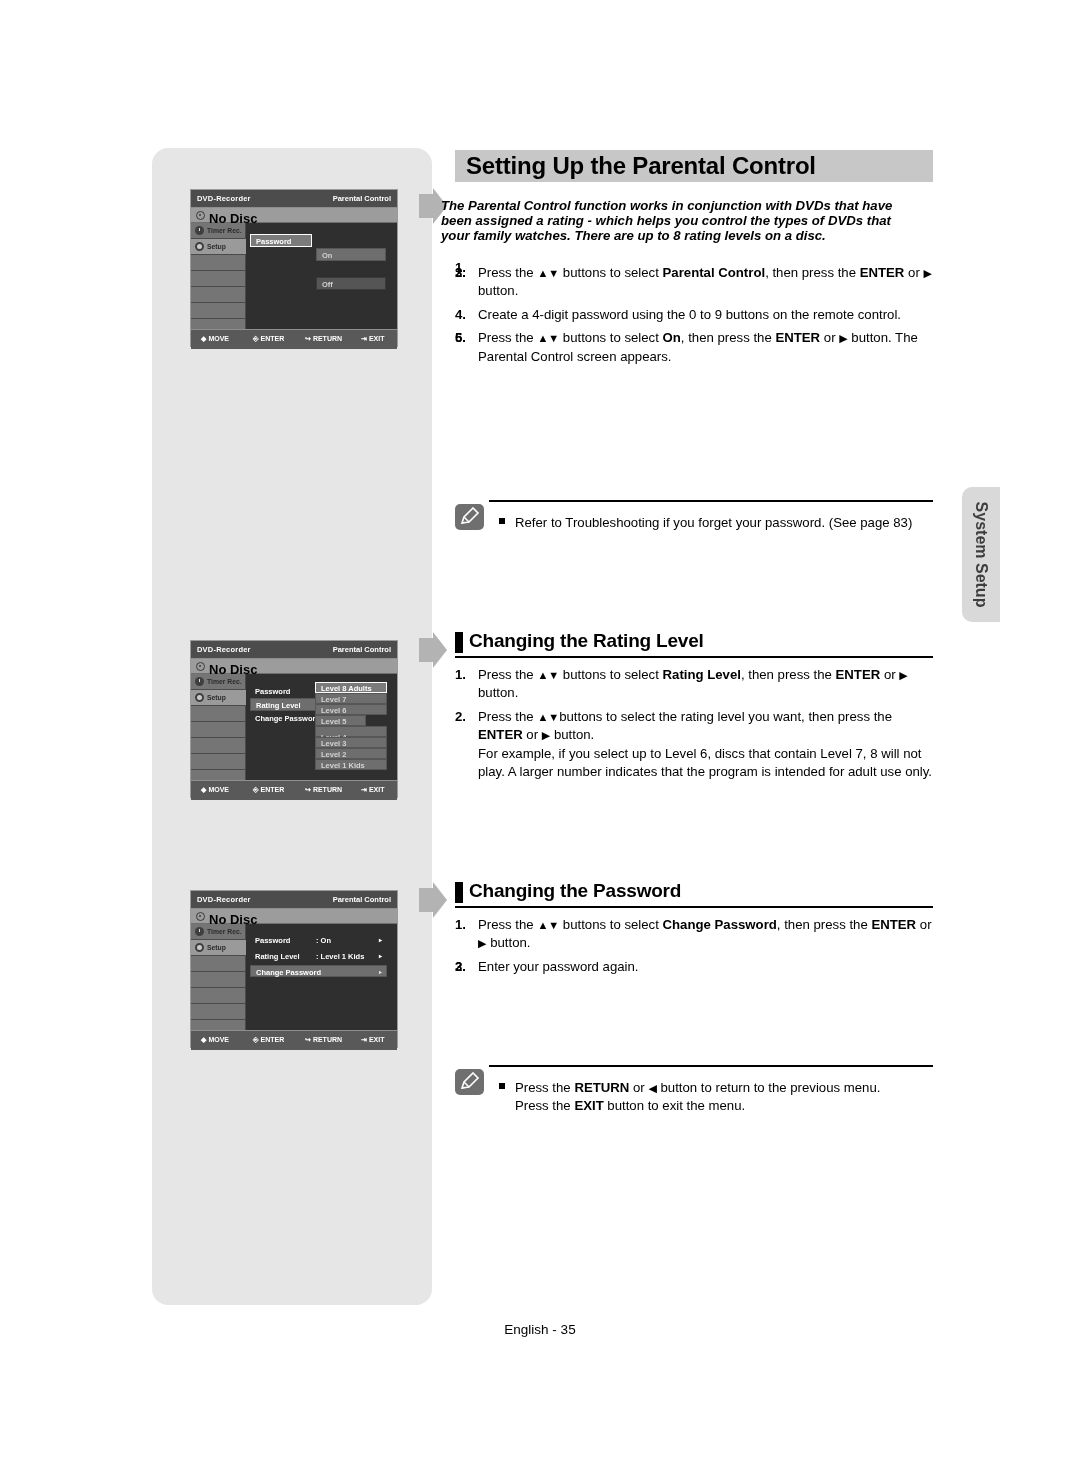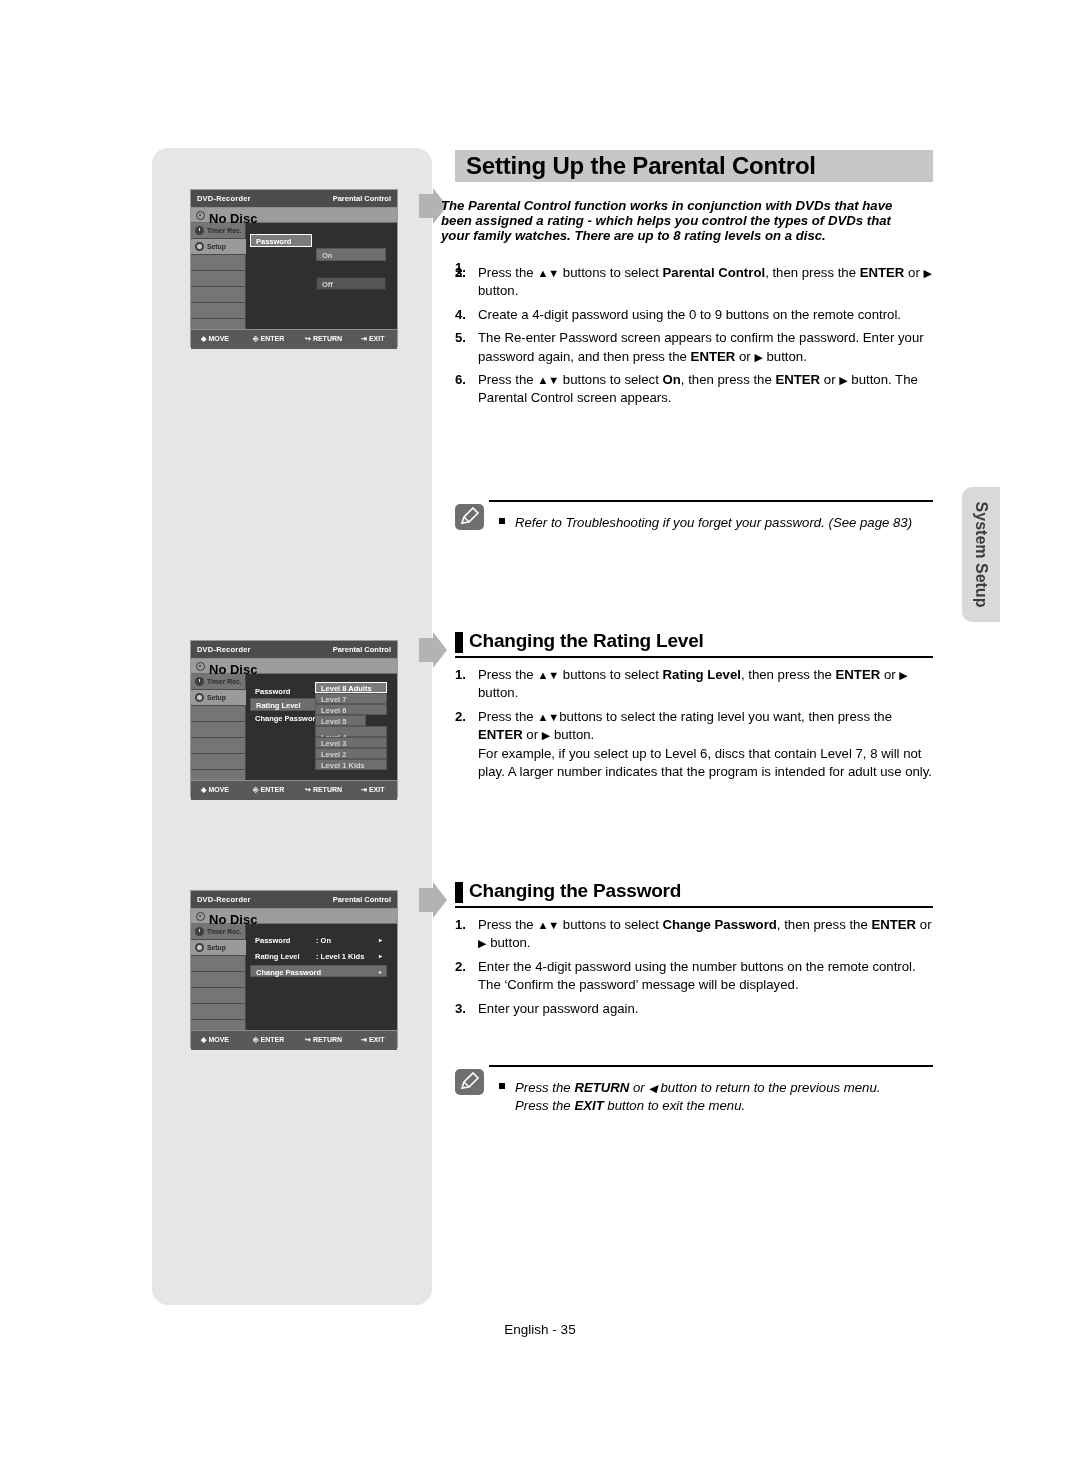--- a/index.html
+++ b/index.html
@@ -373,21 +373,20 @@
     position: absolute;
     left: 0;
     top: 4px;
     width: 6px;
     height: 6px;
     background: #000;
   }
   .note-body .ntext {
     display: block;
     padding-left: 16px;
-    font-style: italic;
   }
 
   
   .footer {
     position: absolute;
     left: 0;
     top: 1322px;
     width: 1080px;
     text-align: center;
     font-size: 13.5px;
@@ -604,21 +603,21 @@
 <div class="h1-band"></div>
 <div class="h1-text">Setting Up the Parental Control</div>
 
 <div class="intro">The Parental Control function works in conjunction with DVDs that have been assigned a rating - which helps you control the types of DVDs that your family watches. There are up to 8 rating levels on a disc.</div>
 
 <div class="steps" style="left:455px; top:259px; width:480px;">
   <div class="step"><span class="num">1.</span></div>
   <div class="step"><span class="num">2.</span></div>
   <div class="step"><span class="num">3.</span><span>Press the <span class="arw">▲▼</span> buttons to select <b>Parental Control</b>, then press the <b>ENTER</b> or <span class="arw">▶</span> button.</span></div>
   <div class="step"><span class="num">4.</span><span>Create a 4-digit password using the 0 to 9 buttons on the remote control.</span></div>
-  <div class="step"><span class="num">5.</span><span>The Re-enter Password screen appears to confirm the password. Enter your password again, and then press the <b>ENTER</b> or <span class="arw">▶</span> button.</span></div>
+  <div class="step"><span class="num">5.</span></div>
   <div class="step"><span class="num">6.</span><span>Press the <span class="arw">▲▼</span> buttons to select <b>On</b>, then press the <b>ENTER</b> or <span class="arw">▶</span> button. The Parental Control screen appears.</span></div>
 </div>
 
 <div class="note" style="left:455px; top:500px; width:480px;">
   <div class="note-rule"></div>
   <div class="note-icon">
     <svg width="21" height="20" viewBox="0 0 21 20">
       <path d="M3 16 L5 10 L14 1 L19 6 L10 15 Z" fill="none" stroke="#ffffff" stroke-width="1.6"></path>
       <path d="M5 10 L10 15" stroke="#ffffff" stroke-width="1.4"></path>
       <path d="M3 16 L6 15.5" stroke="#ffffff" stroke-width="1.2"></path>
@@ -640,21 +639,21 @@
   <div class="step"><span class="num">2.</span><span>Press the <span class="arw">▲▼</span>buttons to select the rating level you want, then press the <b>ENTER</b> or <span class="arw">▶</span> button.<br>For example, if you select up to Level 6, discs that contain Level 7, 8 will not play. A larger number indicates that the program is intended for adult use only.</span></div>
 </div>
 
 <div class="h2" style="top:880px; width:478px;">
   <div class="h2-bar"></div>
   <div class="h2-text">Changing the Password</div>
   <div class="h2-rule"></div>
 </div>
 <div class="steps" style="left:455px; top:916px; width:480px;">
   <div class="step"><span class="num">1.</span><span>Press the <span class="arw">▲▼</span> buttons to select <b>Change Password</b>, then press the <b>ENTER</b> or <span class="arw">▶</span> button.</span></div>
-  <div class="step"><span class="num">2.</span><span>Enter the 4-digit password using the number buttons on the remote control.<br>The ‘Confirm the password’ message will be displayed.</span></div>
+  <div class="step"><span class="num">2.</span></div>
   <div class="step"><span class="num">3.</span><span>Enter your password again.</span></div>
 </div>
 
 <div class="note" style="left:455px; top:1065px; width:480px;">
   <div class="note-rule"></div>
   <div class="note-icon">
     <svg width="21" height="20" viewBox="0 0 21 20">
       <path d="M3 16 L5 10 L14 1 L19 6 L10 15 Z" fill="none" stroke="#ffffff" stroke-width="1.6"></path>
       <path d="M5 10 L10 15" stroke="#ffffff" stroke-width="1.4"></path>
       <path d="M3 16 L6 15.5" stroke="#ffffff" stroke-width="1.2"></path>

